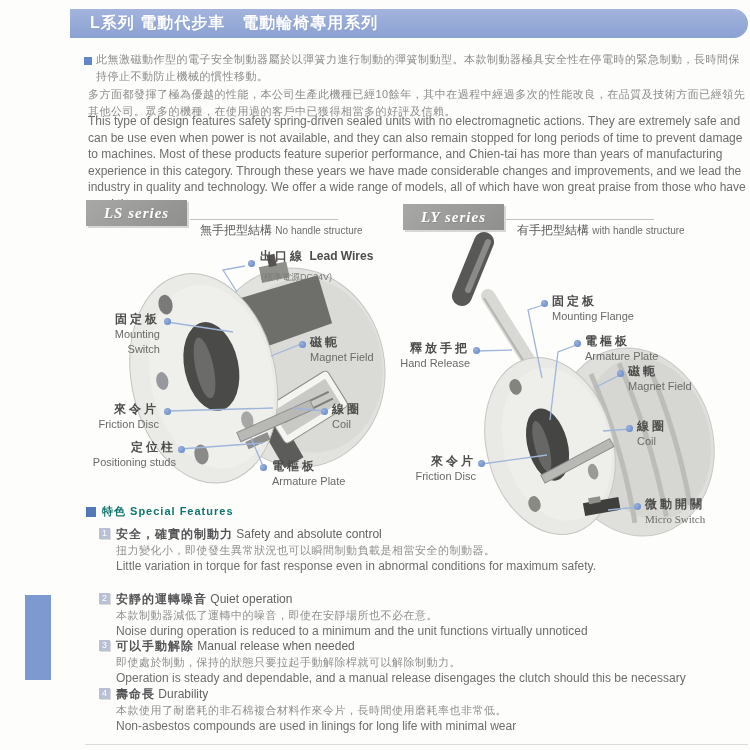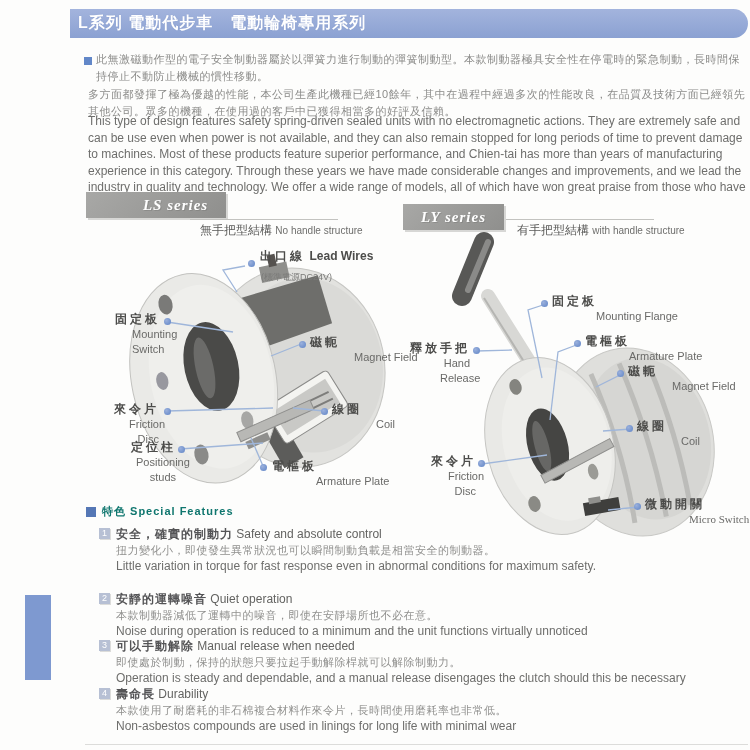--- a/index.html
+++ b/index.html
@@ -4,40 +4,40 @@
 <style>
   html,body{margin:0;padding:0;background:#ffffff;}
   .stage{position:relative;width:750px;height:750px;background:#fdfdfc;overflow:hidden;
          font-family:"Liberation Sans","DejaVu Sans",sans-serif;}
 
   
   .header-bar{position:absolute;left:70px;top:9px;width:678px;height:29px;
     background:linear-gradient(#a3b4dd,#8ba1d2);border-radius:0 15px 15px 0;
     display:flex;align-items:center;}
   .header-bar span{color:#ffffff;font-weight:bold;font-size:16px;letter-spacing:1px;
-    padding-left:8px;text-shadow:0 0 1px #7d93c6;}
+    padding-left:20px;text-shadow:0 0 1px #7d93c6;}
 
   
   .sq{position:absolute;background:#6287c8;}
   .zh-body{position:absolute;color:#8b8b89;font-size:11px;line-height:17px;letter-spacing:0.5px;}
   .en-body{position:absolute;color:#6e6e6c;font-size:12px;line-height:16.5px;}
 
   
   .badge{position:absolute;width:101px;height:26px;background:linear-gradient(135deg,#a8a8a6,#8f8f8d);
     box-shadow:2px 2px 0 #d7d7d5;display:flex;align-items:center;justify-content:center;}
   .badge span{color:#ffffff;font-family:"Liberation Serif","DejaVu Serif",serif;
     font-style:italic;font-weight:bold;font-size:15px;letter-spacing:1px;text-shadow:1px 1px 0 #77777577;}
   .rule{position:absolute;height:1px;background:#c3c3c0;}
   .subtitle{position:absolute;font-size:12px;color:#5a5a58;}
   .subtitle .en{font-size:10px;color:#6e6e6c;}
 
   
   .lbl{position:absolute;line-height:15px;}
   .lbl .zh{display:block;font-size:12px;color:#4c4c4a;letter-spacing:3px;font-weight:bold;}
-  .lbl .en{display:block;font-size:11px;color:#6a6a68;letter-spacing:0;font-weight:normal;margin-left:44px;}
+  .lbl .en{display:block;font-size:11px;color:#6a6a68;letter-spacing:0;font-weight:normal;}
   .lbl.right{text-align:right;}
   .lbl-inline{position:absolute;white-space:nowrap;}
   .lbl-inline .zh{font-size:12px;color:#4c4c4a;letter-spacing:3px;font-weight:bold;}
   .lbl-inline .en{font-size:12px;color:#4c4c4a;font-weight:bold;letter-spacing:0;}
   .note{position:absolute;font-size:9px;color:#7a7a78;letter-spacing:0;}
   .dot{position:absolute;width:7px;height:7px;border-radius:50%;
     background:radial-gradient(circle at 35% 35%, #9ab0dc, #5f84c6);}
 
   
   .feat-head{position:absolute;font-size:11px;font-weight:bold;color:#0f766e;letter-spacing:1px;}
@@ -60,21 +60,21 @@
 
   <div class="header-bar">
     <span>L系列 電動代步車　電動輪椅專用系列</span>
   </div>
 
   <div class="sq" style="left:84px;top:57px;width:8px;height:8px;"></div>
   <div class="zh-body" style="left:96px;top:51px;width:650px;">此無激磁動作型的電子安全制動器屬於以彈簧力進行制動的彈簧制動型。本款制動器極具安全性在停電時的緊急制動，長時間保持停止不動防止機械的慣性移動。</div>
   <div class="zh-body" style="left:88px;top:86px;width:658px;">多方面都發揮了極為優越的性能，本公司生產此機種已經10餘年，其中在過程中經過多次的性能改良，在品質及技術方面已經領先其他公司。眾多的機種，在使用過的客戶中已獲得相當多的好評及信賴。</div>
   <div class="en-body" style="left:88px;top:113px;width:658px;">This type of design features safety spring-driven sealed units with no electromagnetic actions.  They are extremely safe and can be use even when power is not available, and they can also remain stopped for long periods of time to prevent damage to machines. Most of these products feature superior performance, and Chien-tai has more than years of manufacturing experience in this category. Through these years we have made considerable changes and improvements, and we lead the industry in quality and technology.  We offer a wide range of models, all of which have won great praise from those who have used them.</div>
 
-  <div class="badge" style="left:86px;top:192px;padding-left:39px;">
+  <div class="badge" style="left:86px;top:200px;">
     <span>LS series</span>
   </div>
   <div class="rule" style="left:190px;top:219px;width:148px;"></div>
   <div class="subtitle" style="left:200px;top:222px;">
     <span class="zh">無手把型結構</span>
     <span class="en">No handle structure</span>
   </div>
 
   <div class="badge" style="left:403px;top:204px;">
     <span>LY series</span>

